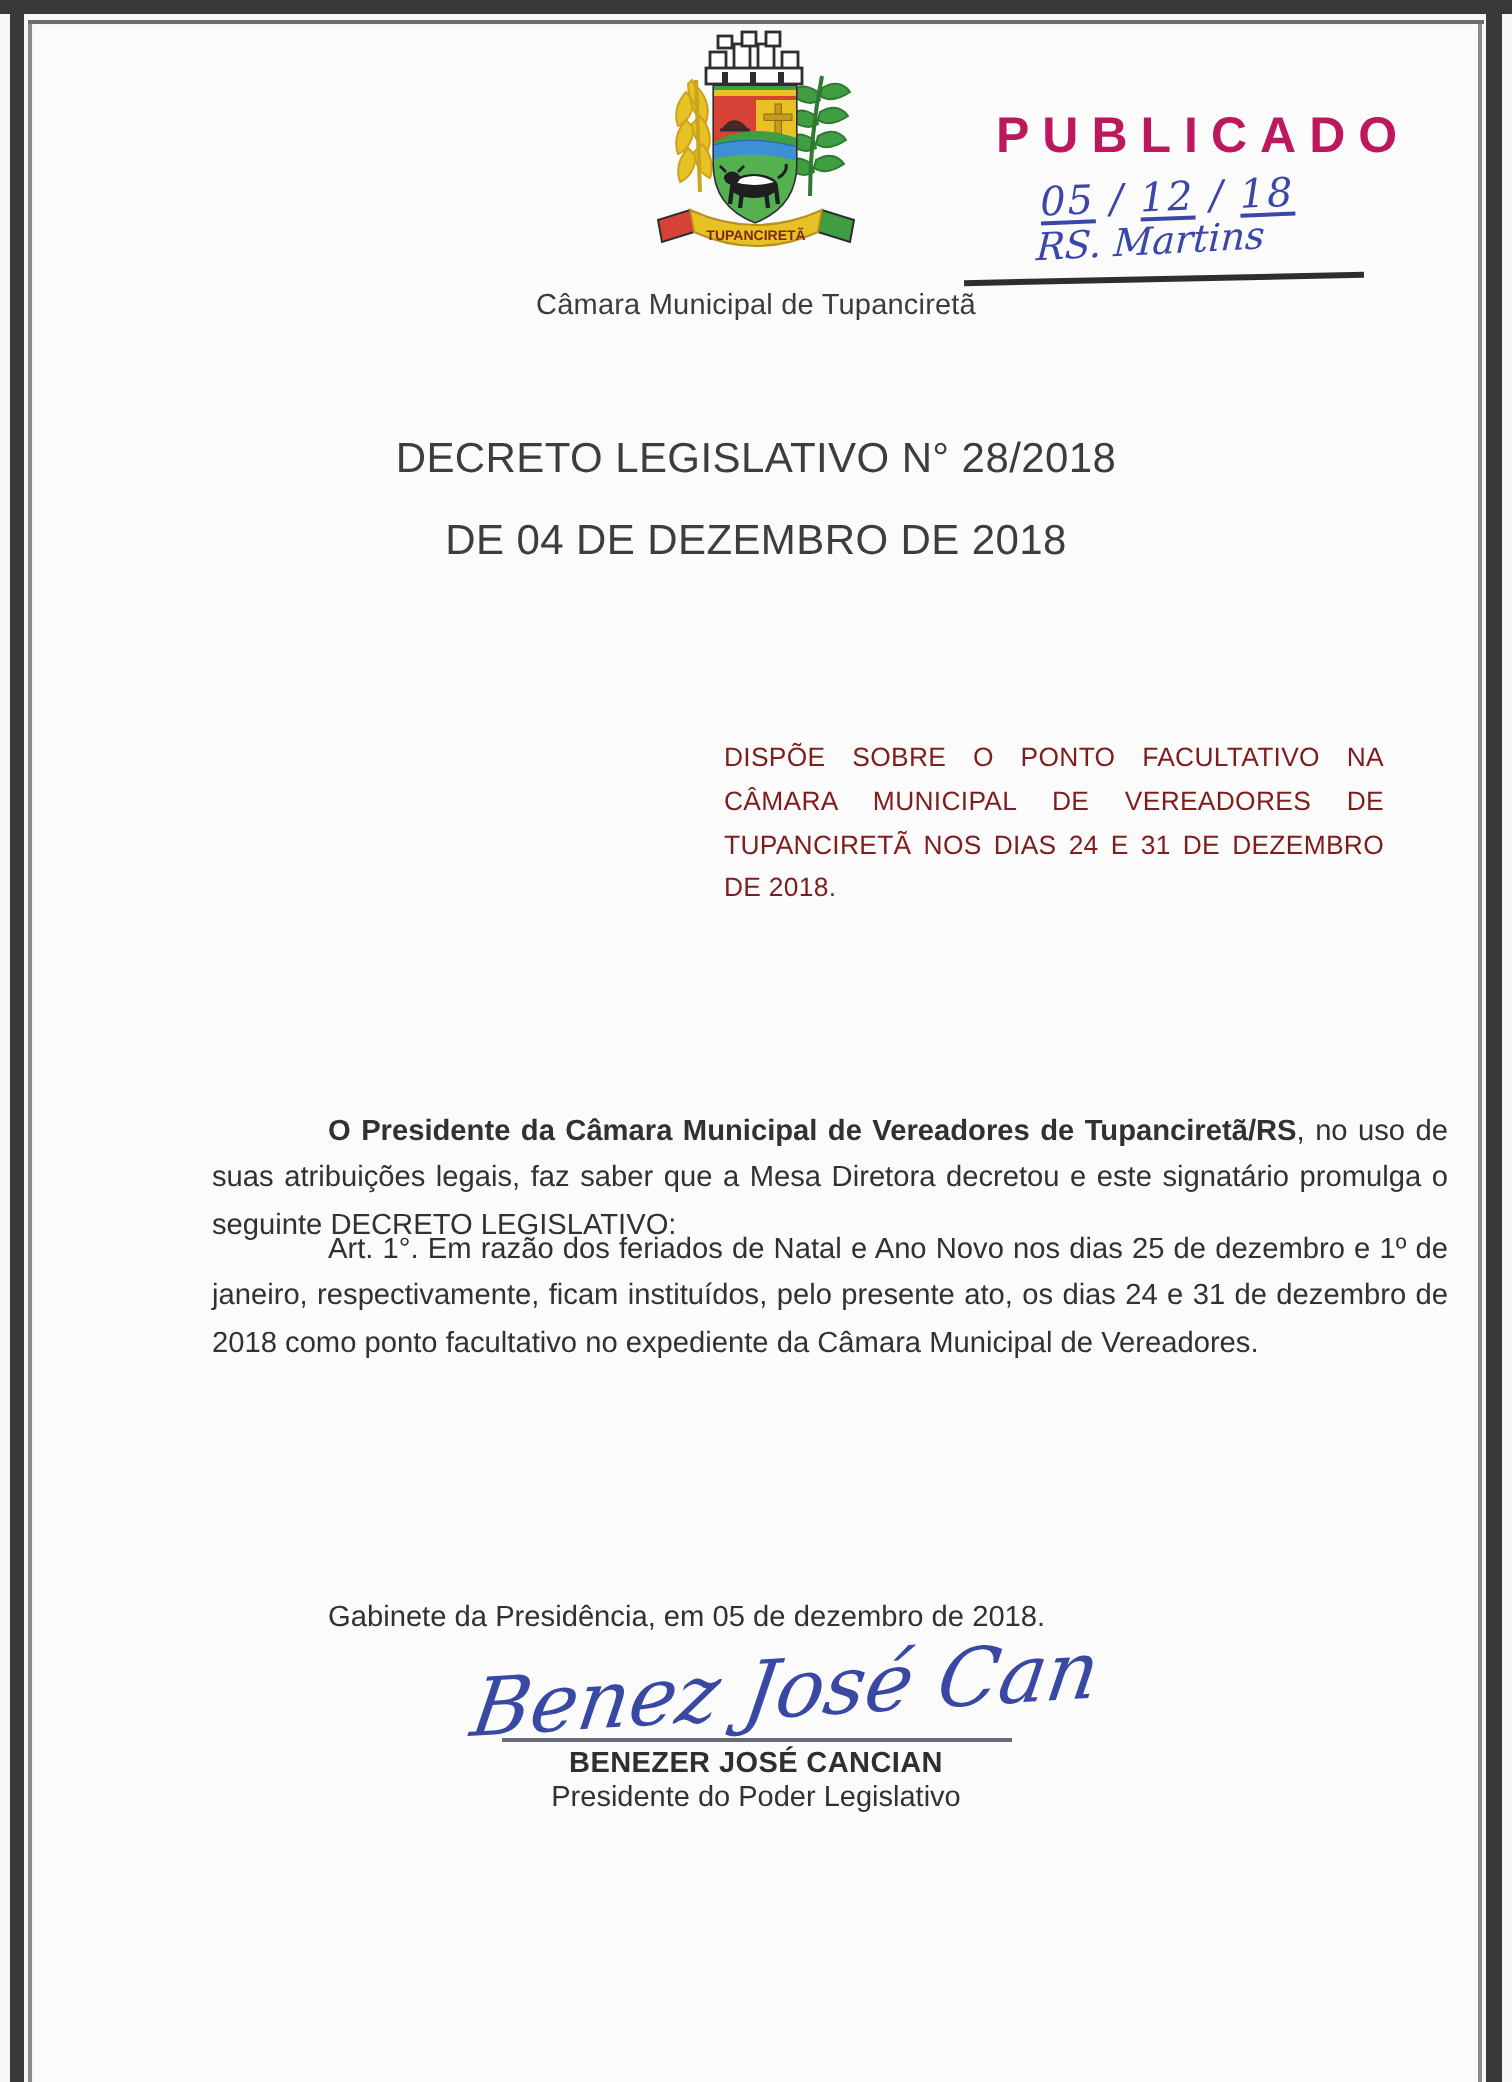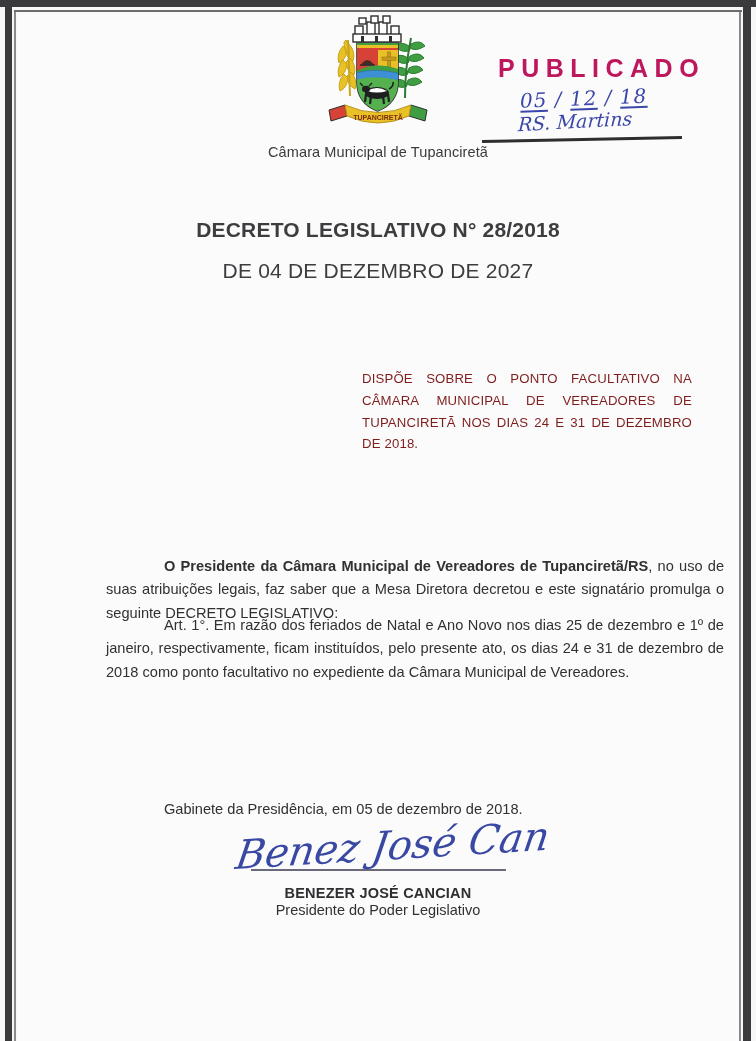--- a/index.html
+++ b/index.html
@@ -108,21 +108,21 @@
 
   
   .doc-title {
     position: absolute;
     left: 0; right: 0;
     text-align: center;
     font-size: 21px;
     color: #3d3d3f;
     letter-spacing: .2px;
   }
-  .doc-title.line1 { top: 218px; font-weight: bold; }
+  .doc-title.line1 { top: 218px; }
   .doc-title.line2 { top: 259px; }
 
   
   .ementa {
     position: absolute;
     left: 362px;
     top: 368px;
     width: 330px;
     font-size: 13.2px;
     font-weight: 400;
@@ -173,21 +173,21 @@
     pointer-events: none;
     opacity: .95;
   }
   .sig-rule {
     width: 255px;
     height: 1.5px;
     background: #6a6a7a;
     margin: 24px auto 0;
   }
   .sig-name {
-    margin-top: 14px;
+    margin-top: 3px;
     font-size: 14.5px;
     font-weight: 700;
     color: #2f2f31;
     letter-spacing: .2px;
   }
   .sig-role {
     margin-top: 1px;
     font-size: 14.5px;
     color: #313133;
   }
@@ -305,21 +305,21 @@
     <div class="stamp-date">
       <span class="seg">05</span> /
       <span class="seg">12</span> /
       <span class="seg">18</span>
     </div>
     <div class="stamp-sign">RS. Martins</div>
     <div class="stamp-rule"></div>
   </div>
 
   <div class="doc-title line1">DECRETO LEGISLATIVO N° 28/2018</div>
-  <div class="doc-title line2">DE 04 DE DEZEMBRO DE 2027</div>
+  <div class="doc-title line2">DE 04 DE DEZEMBRO DE 2018</div>
 
   <div class="ementa">DISPÕE SOBRE O PONTO FACULTATIVO NA CÂMARA MUNICIPAL DE VEREADORES DE TUPANCIRETÃ NOS DIAS 24 E 31 DE DEZEMBRO DE 2018.</div>
 
   <p class="body-text p-preamble indent">
     <b>O Presidente da Câmara Municipal de Vereadores de Tupanciretã/RS</b><span>, no uso de suas atribuições legais, faz saber que a Mesa Diretora decretou e este signatário promulga o seguinte DECRETO LEGISLATIVO:</span>
   </p>
 
   <p class="body-text p-art1 indent">Art. 1°. Em razão dos feriados de Natal e Ano Novo nos dias 25 de dezembro e 1º de janeiro, respectivamente, ficam instituídos, pelo presente ato, os dias 24 e 31 de dezembro de 2018 como ponto facultativo no expediente da Câmara Municipal de Vereadores.</p>
 
 

